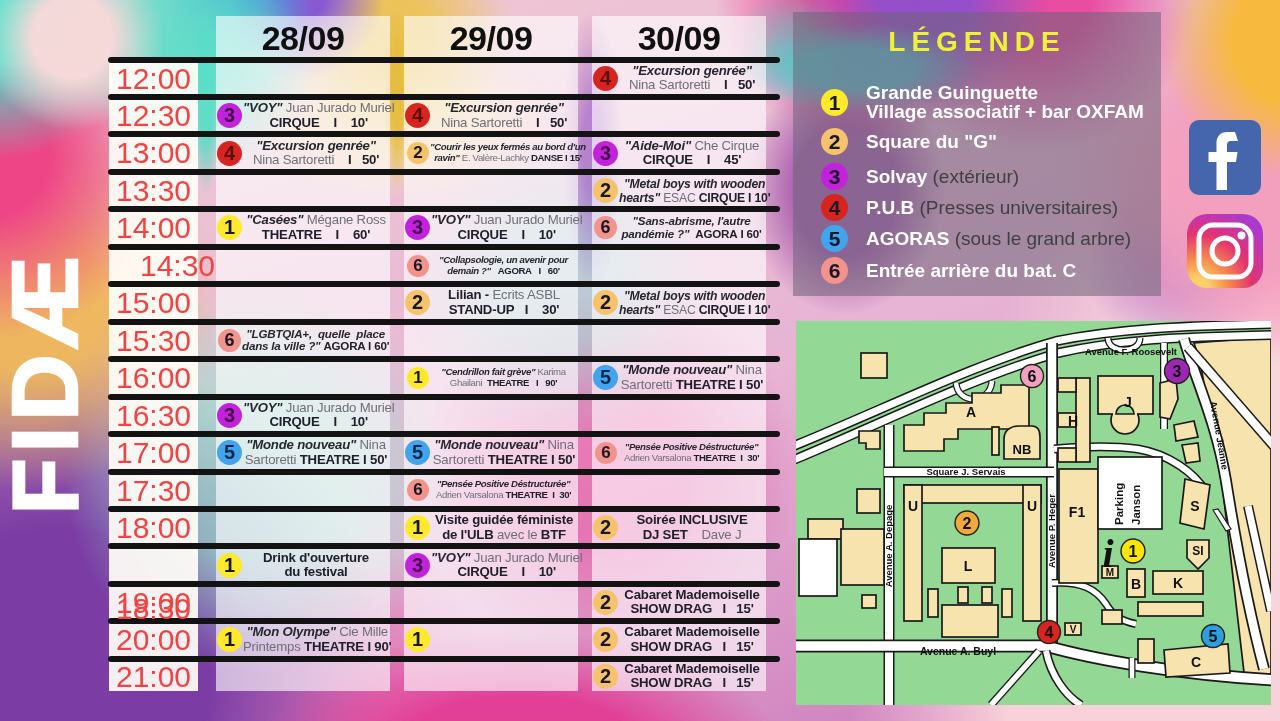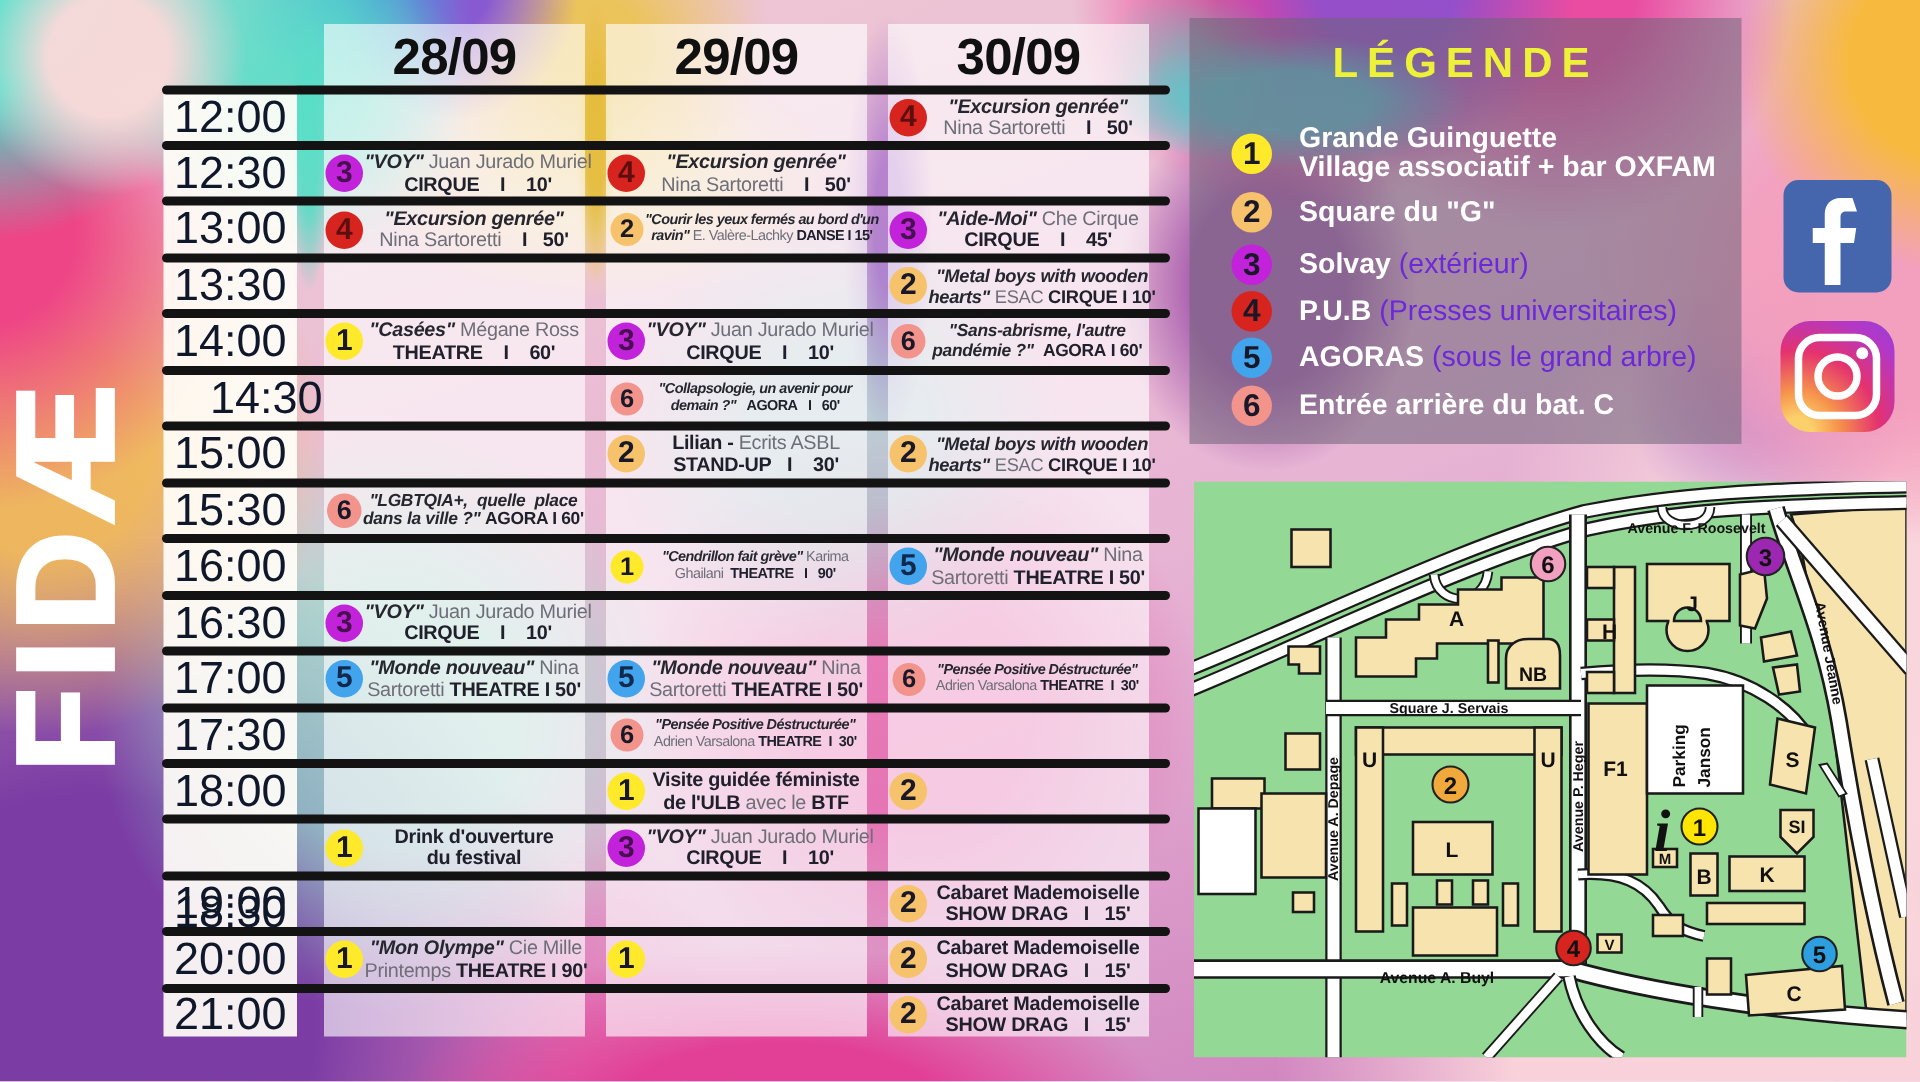--- a/index.html
+++ b/index.html
@@ -44,21 +44,21 @@
 
 #fidae{position:absolute;left:-105px;top:330px;width:300px;text-align:center;
 transform:rotate(-90deg);transform-origin:center;color:#fff;font-weight:bold;
 font-size:92px;letter-spacing:6px;font-family:"Liberation Sans",sans-serif;-webkit-text-stroke:2.5px #fff;}
 
 .colstrip{position:absolute;top:16px;height:675px;width:174px;background:rgba(255,255,255,.62);}
 .hdr{position:absolute;top:16px;height:41px;width:174px;color:#101010;font-size:34px;
 font-weight:bold;text-align:center;line-height:45px;letter-spacing:-0.5px;}
 #timestrip{position:absolute;left:109px;top:57px;width:89px;height:634px;background:rgba(255,253,247,.93);}
 .line{position:absolute;left:108px;width:672px;height:6px;background:#131313;border-radius:3px;}
-.time{position:absolute;left:109px;width:89px;height:31px;color:#0f172a;font-size:30px;
+.time{position:absolute;left:109px;width:89px;height:31px;color:#ef4444;font-size:30px;
 text-align:center;font-weight:400;}
 .cell{position:absolute;width:174px;height:31px;display:flex;align-items:center;}
 .badge{flex:0 0 auto;border-radius:50%;font-weight:bold;text-align:center;color:#181828;
 width:25px;height:25px;font-size:20px;line-height:25px;margin-left:1px;}
 .ctxt{flex:1 1 auto;text-align:center;font-size:13.2px;line-height:14.6px;color:#6e6e78;padding:0 1px;letter-spacing:-0.2px;}
 .ctxt b{color:#20202c;}
 .ctxt span{white-space:nowrap;}
 .mid .ctxt{font-size:11.6px;line-height:12.8px;}
 .mid .badge{width:23px;height:23px;font-size:18px;line-height:23px;margin-left:2px;}
 .ctxt i{color:#26262f;font-weight:bold;font-style:italic;}
@@ -68,21 +68,21 @@
 .b1{background:#FFE92B;} .b2{background:#F6C26B;} .b3{background:#C322DB;color:#47104f;}
 .b4{background:#D8241E;color:#5d0f0f;} .b5{background:#41A4EC;color:#11294d;} .b6{background:#F2938C;}
 
 #legend{position:absolute;left:793px;top:12px;width:368px;height:284px;background:rgba(110,100,120,.55);}
 #legtitle{position:absolute;left:0;top:14px;width:100%;text-align:center;color:#EDF238;
 font-size:28px;font-weight:bold;letter-spacing:6px;}
 .litem{position:absolute;left:28px;display:flex;align-items:center;}
 .lbadge{flex:0 0 auto;width:27px;height:27px;border-radius:50%;font-weight:bold;text-align:center;
 font-size:21px;line-height:27px;color:#181828;}
 .ltxt{margin-left:18px;color:#fff;font-weight:bold;font-size:19px;line-height:19px;}
-.ltxt span{font-weight:400;color:#6d28d9;margin-top:12px;}
+.ltxt span{font-weight:400;color:#404040;margin-top:12px;}
 
 #fb{position:absolute;left:1189px;top:120px;width:72px;height:75px;background:#4566ac;border-radius:10px;}
 #ig{position:absolute;left:1187px;top:214px;width:76px;height:74px;border-radius:20px;
 background:radial-gradient(circle at 15% 100%, #FBD06B 0 10%, #F6934C 28%, #E4326F 55%, #B238C8 82%, #9440D8 100%);}
 
 #map{position:absolute;left:796px;top:321px;width:475px;height:384px;}
 </style>
 </head>
 <body>
 <div id="page">
@@ -278,20 +278,21 @@
       <div class="ctxt"><span><i>"Pensée Positive Déstructurée"</i></span><br><span>Adrien Varsalona <b>THEATRE&nbsp;&nbsp;I&nbsp;&nbsp;30'</b></span></div>
     </div>
 
 <div class="cell" style="left:404px;top:511.9px;height:31.4px;">
       <div class="badge b1">1</div>
       <div class="ctxt"><span><b>Visite guidée féministe</b></span><br><span><b>de l'ULB</b> avec le <b>BTF</b></span></div>
     </div>
 
 <div class="cell" style="left:592px;top:511.9px;height:31.4px;">
       <div class="badge b2">2</div>
+      <div class="ctxt"><span><b>Soirée INCLUSIVE</b></span><br><span><b>DJ SET</b>&nbsp;&nbsp;&nbsp;&nbsp;Dave J</span></div>
     </div>
 
 <div class="cell" style="left:216px;top:549.4px;height:31.5px;">
       <div class="badge b1">1</div>
       <div class="ctxt"><span><b>Drink d'ouverture</b></span><br><span><b>du festival</b></span></div>
     </div>
 
 <div class="cell" style="left:404px;top:549.4px;height:31.5px;">
       <div class="badge b3">3</div>
       <div class="ctxt"><span><i>"VOY"</i> Juan Jurado Muriel</span><br><span><b>CIRQUE&nbsp;&nbsp;&nbsp;&nbsp;I&nbsp;&nbsp;&nbsp;&nbsp;10'</b></span></div>

